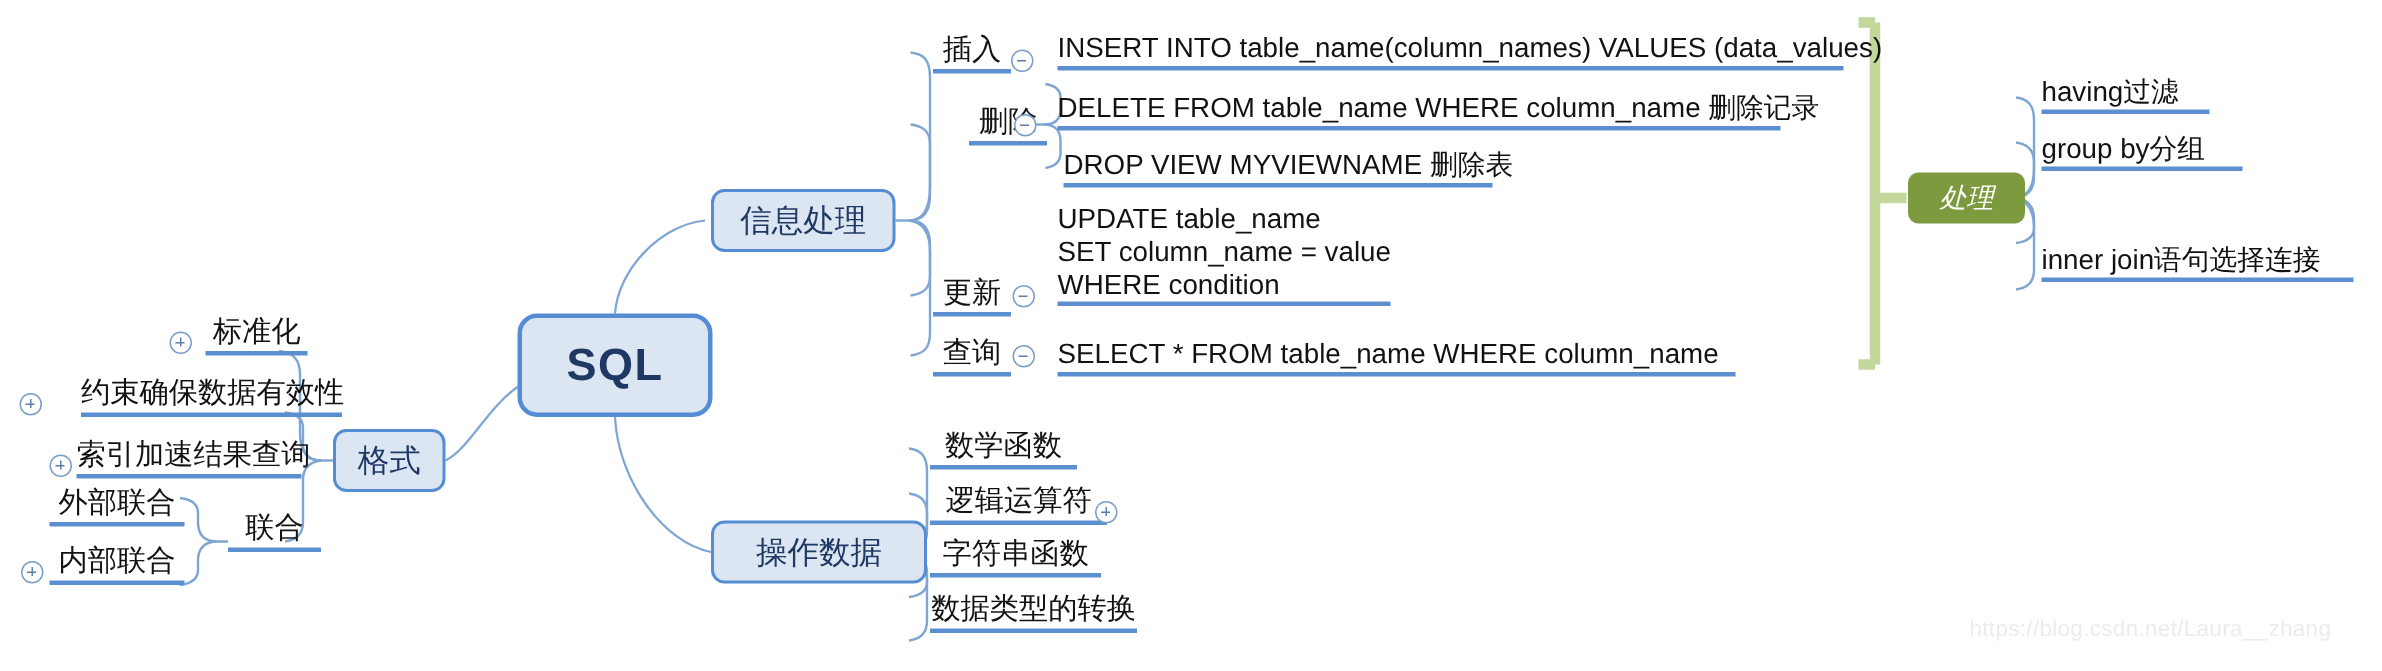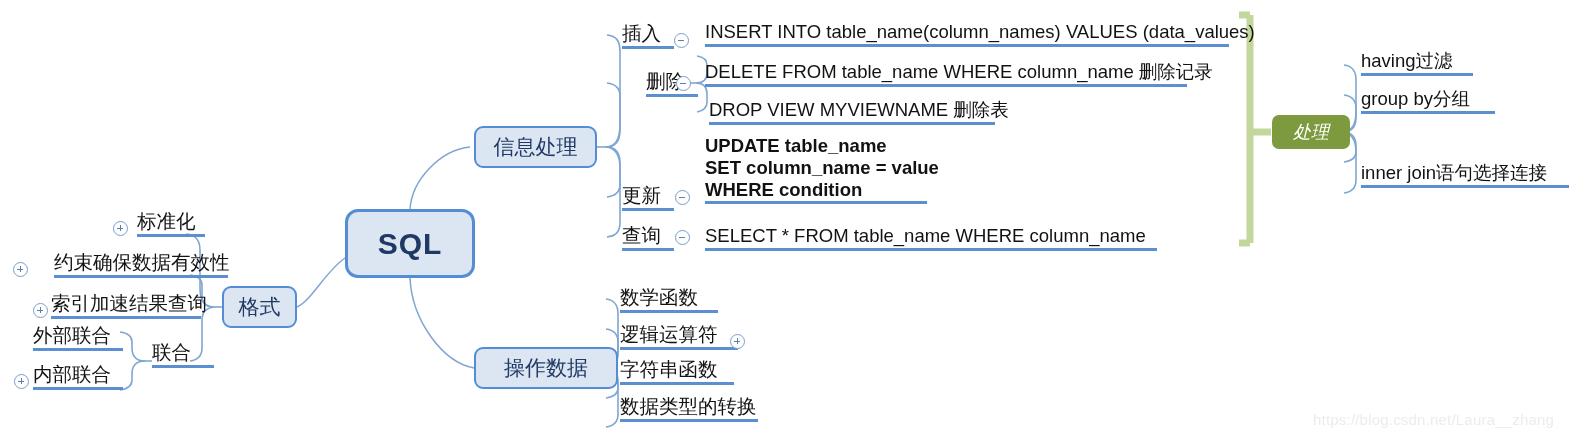--- a/index.html
+++ b/index.html
@@ -55,21 +55,21 @@
     line-height:1.18;
   }
   .leaf .txt{display:block;}
   .leaf .ul{
     display:block;
     height:3px;
     background:#5b8fd0;
     margin-top:1px;
   }
   .leaf.sz18{font-size:18.5px;}
-  .leaf.sz19{font-size:19.5px;}
+  .leaf.sz19{font-size:19.5px;text-align:center;}
 
   
   .tog{
     position:absolute;
     width:13px;height:13px;
     border:1px solid #7a9ec9;
     border-radius:50%;
     background:#ffffff;
   }
   .tog::before,.tog::after{
@@ -240,21 +240,21 @@
   <div class="leaf sz18" style="left:705px;top:61px;">
     <span class="txt">DELETE FROM table_name WHERE column_name  删除记录</span>
     <span class="ul" style="width:482px;"></span>
   </div>
 
   <div class="leaf sz18" style="left:709px;top:99px;">
     <span class="txt">DROP VIEW MYVIEWNAME 删除表</span>
     <span class="ul" style="width:286px;"></span>
   </div>
 
-  <div class="leaf sz18" style="left:705px;top:135px;font-weight:bold;">
+  <div class="leaf sz18" style="left:705px;top:135px;">
     <span class="txt">UPDATE table_name</span>
     <span class="txt">SET column_name = value</span>
     <span class="txt">WHERE condition</span>
     <span class="ul" style="width:222px;"></span>
   </div>
 
   <div class="leaf sz18" style="left:705px;top:225px;">
     <span class="txt">SELECT * FROM  table_name WHERE column_name</span>
     <span class="ul" style="width:452px;"></span>
   </div>

